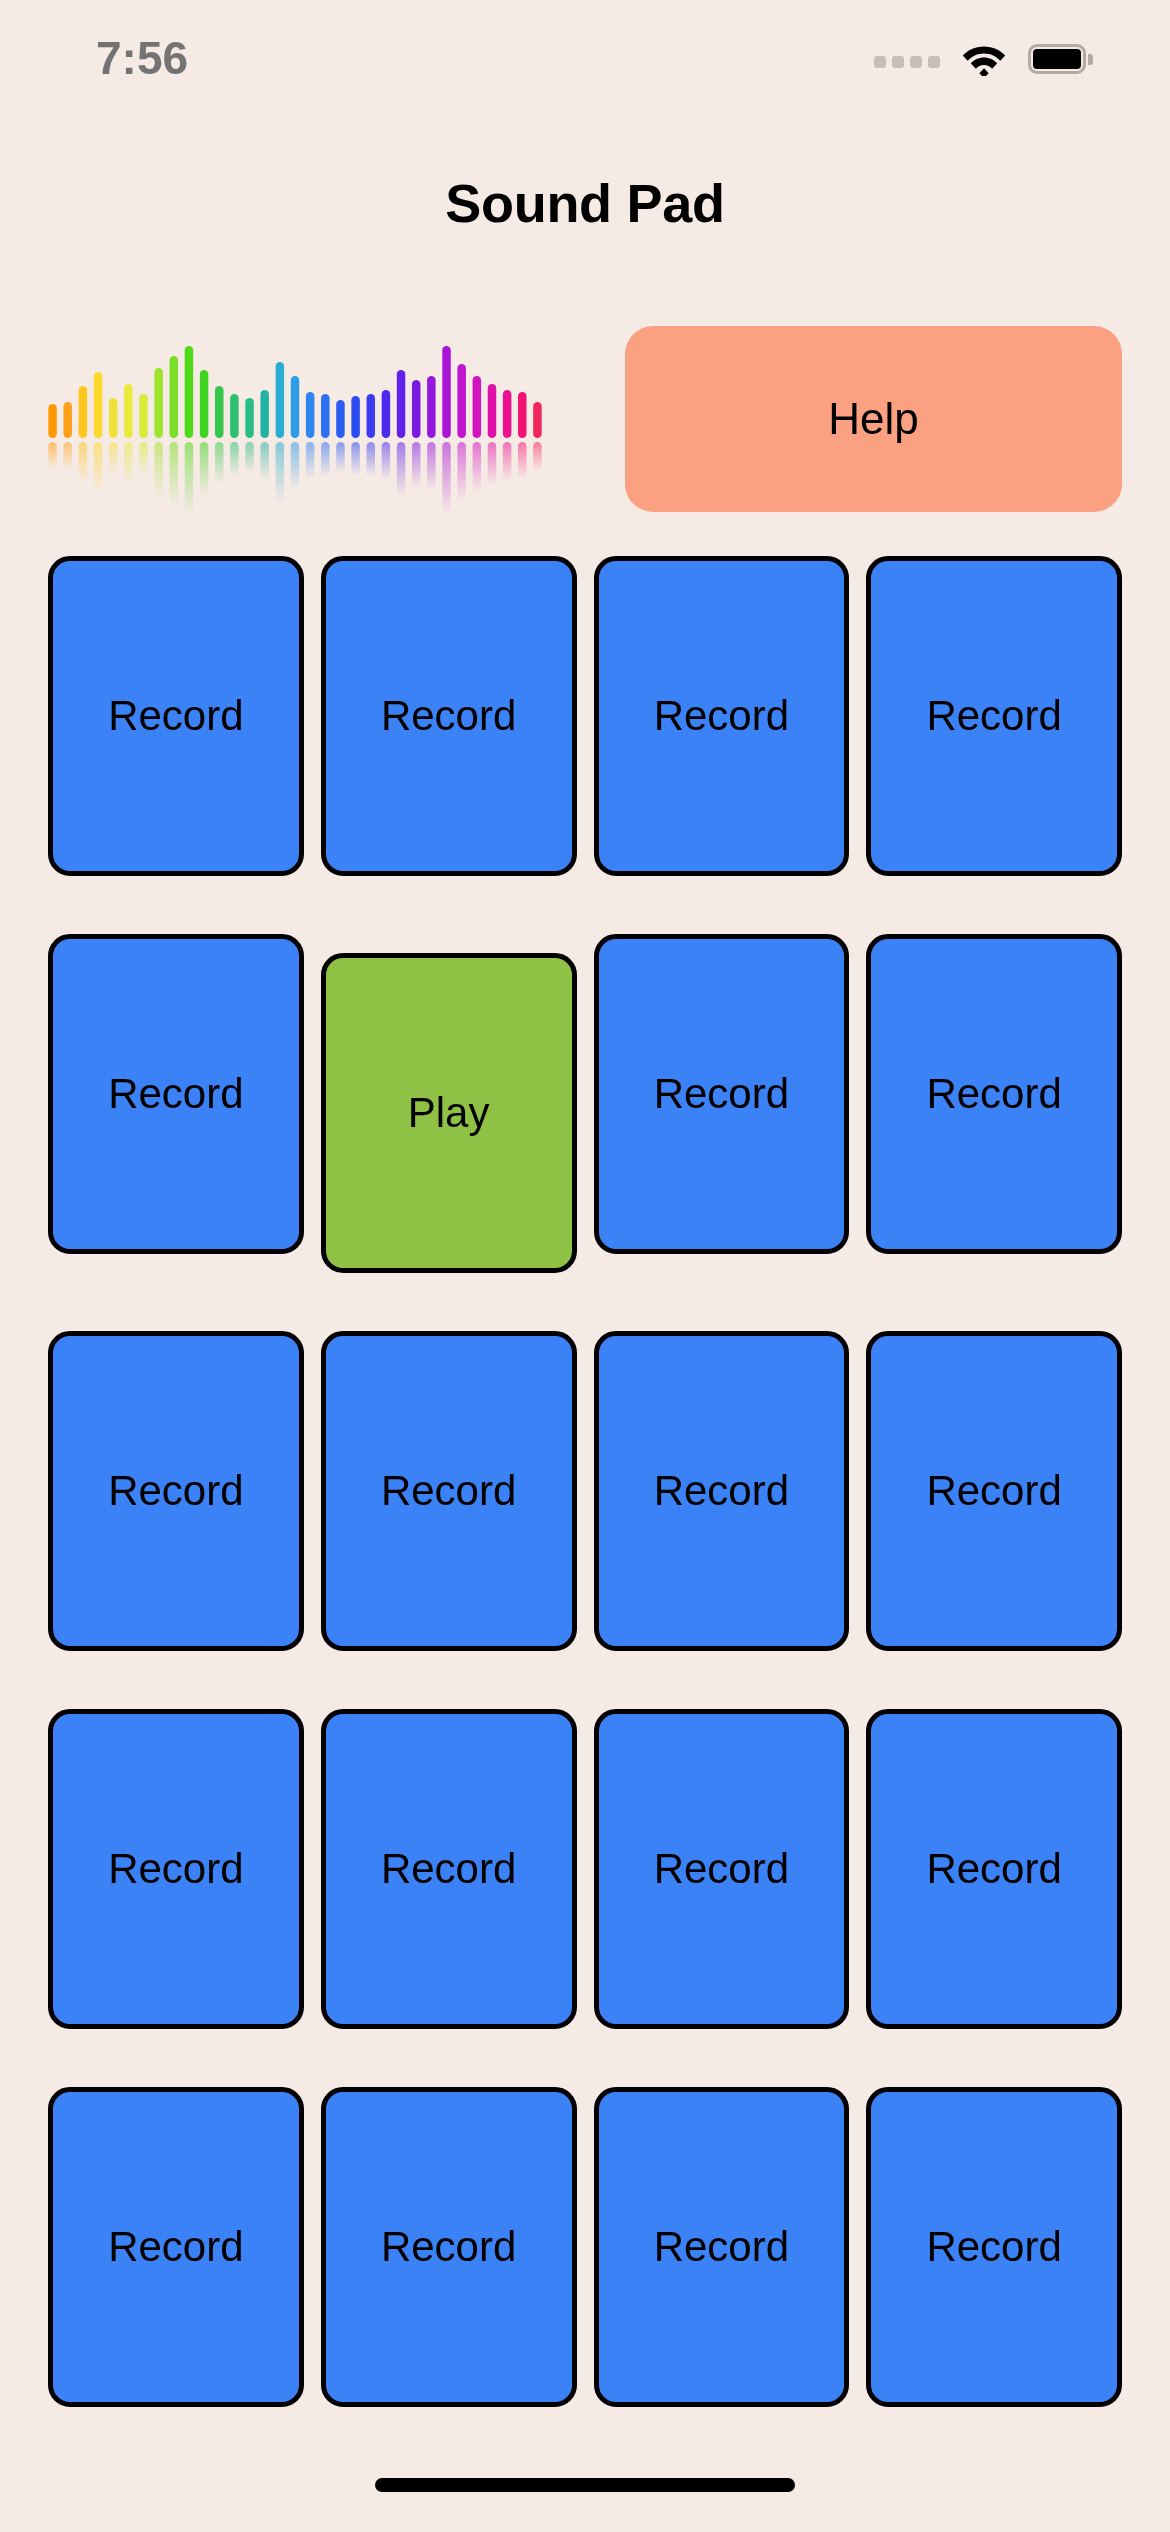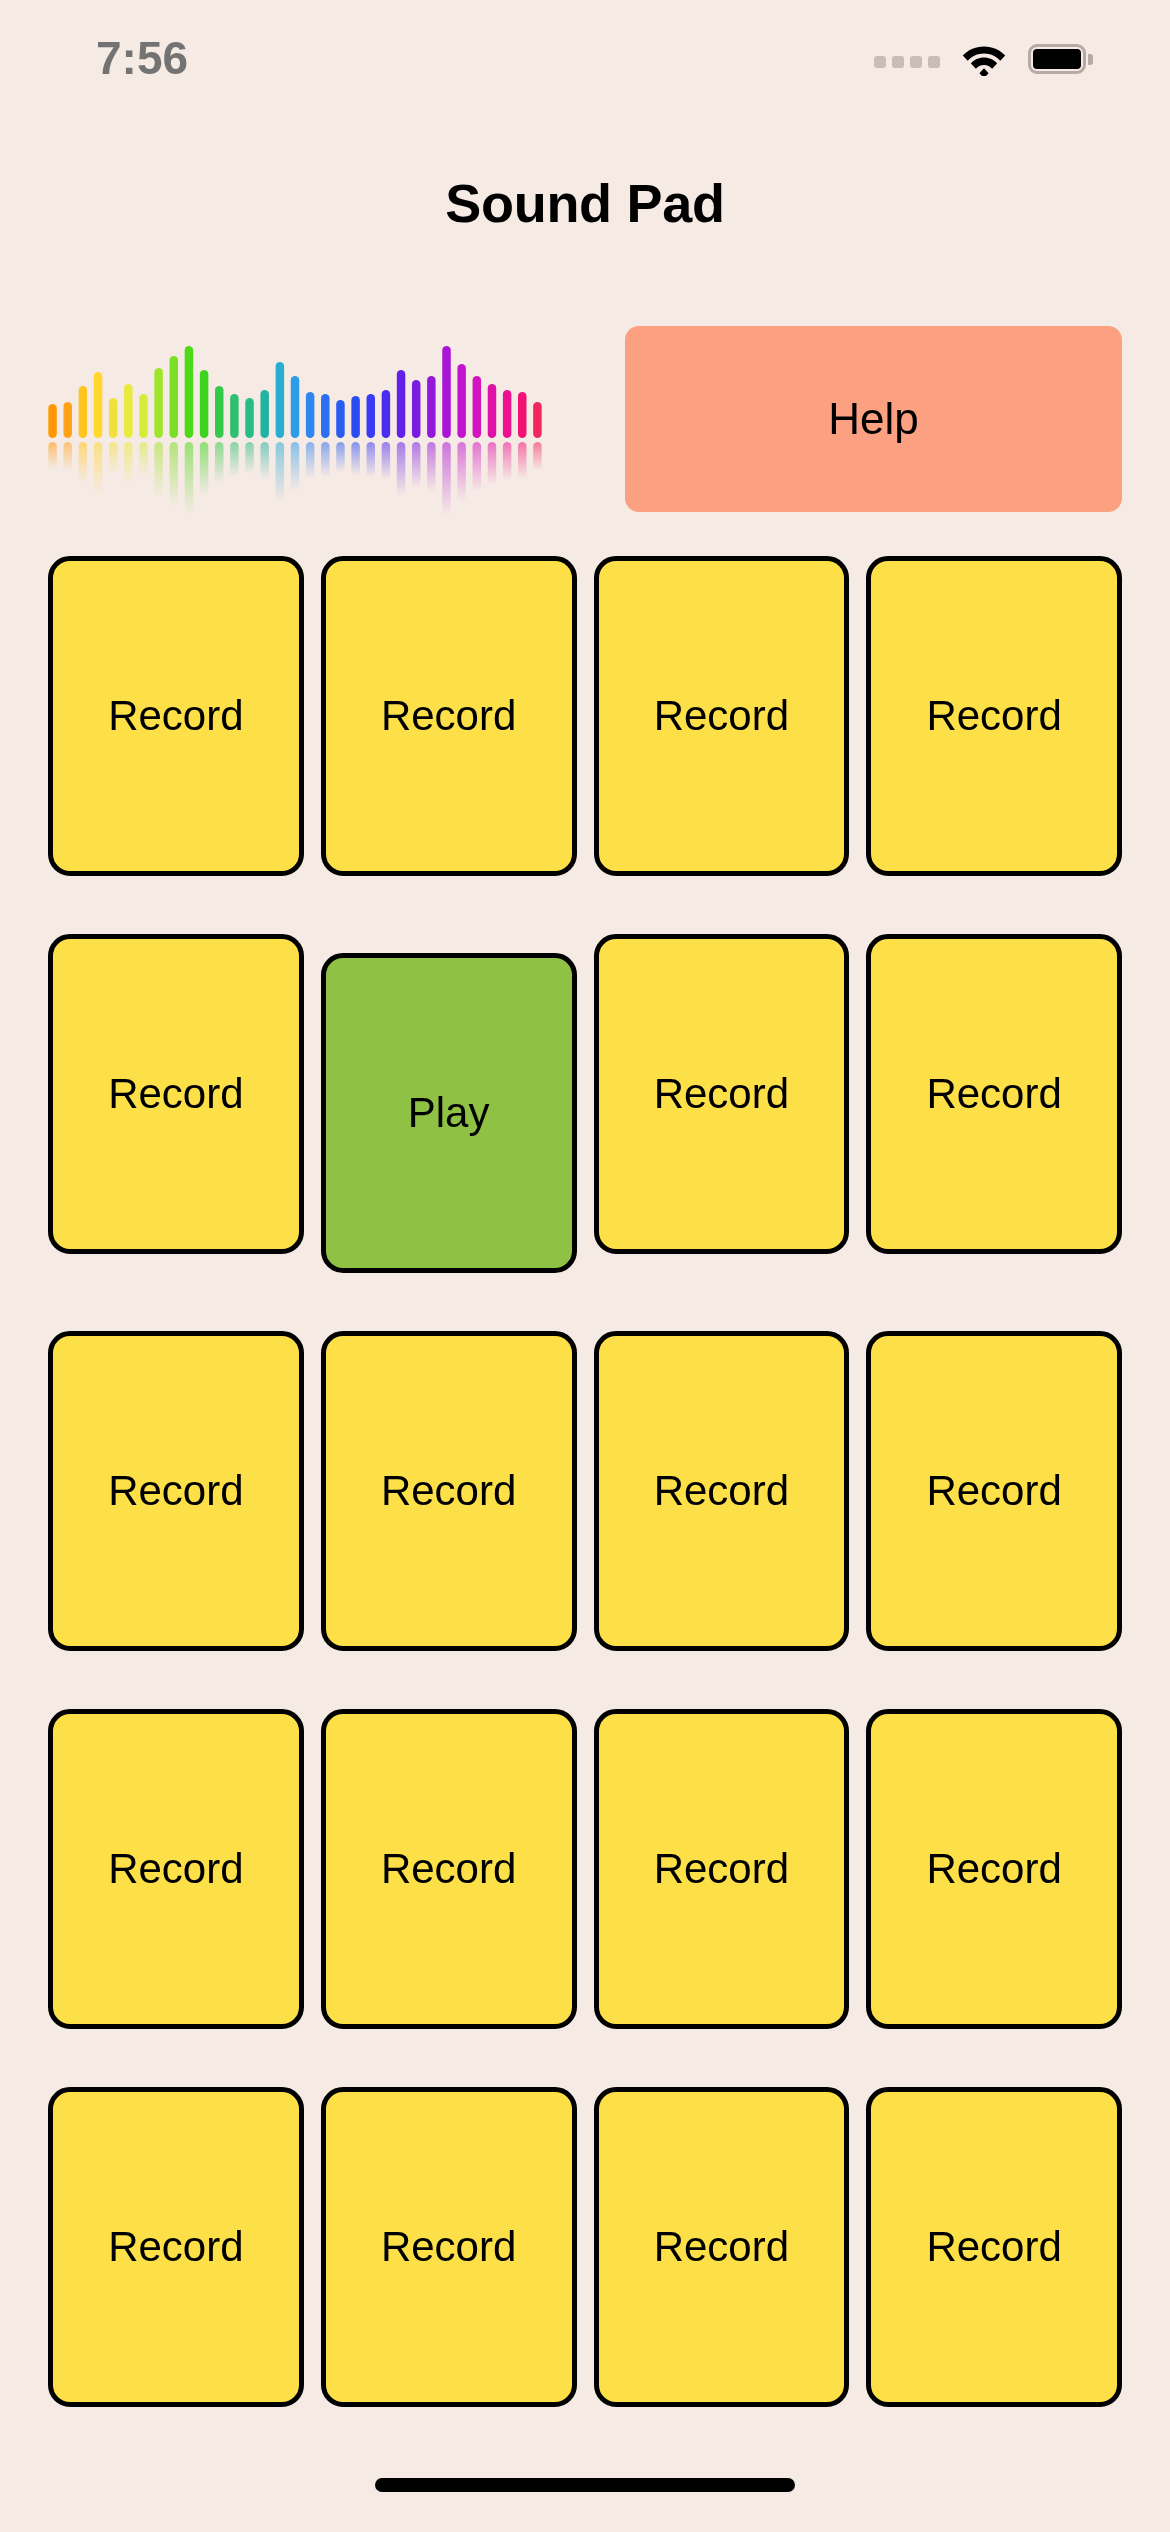--- a/index.html
+++ b/index.html
@@ -53,36 +53,36 @@
     display:flex; align-items:flex-start; gap:0;
   }
   .waveform{
     position:relative; width:500px; height:196px; flex:0 0 500px;
     margin-left:-3px;
   }
   .waveform svg{ display:block; width:100%; height:100%; }
 
   .help-button{
     width:512px; height:186px; margin-left:80px;
-    background:#FBA181; border:none; border-radius:14px;
+    background:#FBA181; border:none; border-radius:28px;
     display:flex; align-items:center; justify-content:center;
     font-family:"Liberation Sans", sans-serif;
     font-size:44px; color:#000; cursor:pointer;
   }
 
   
   .pad-grid{
     position:absolute; top:556px; left:48px;
     width:1074px;
     display:flex; flex-direction:column; gap:58px;
   }
   .pad-row{ display:flex; gap:17px; }
   .pad{
     width:261px; height:320px;
-    background:#fde047; border:5px solid #000; border-radius:22px;
+    background:#3b82f6; border:5px solid #000; border-radius:22px;
     display:flex; align-items:center; justify-content:center;
     font-family:"Liberation Sans", sans-serif;
     font-size:42px; color:#000; cursor:pointer; padding:0;
     line-height:1;
   }
   .pad.active{ background:#8FC145;margin-top:19px; }
 
   
   .home-indicator{
     position:absolute; bottom:40px; left:50%; transform:translateX(-50%);

